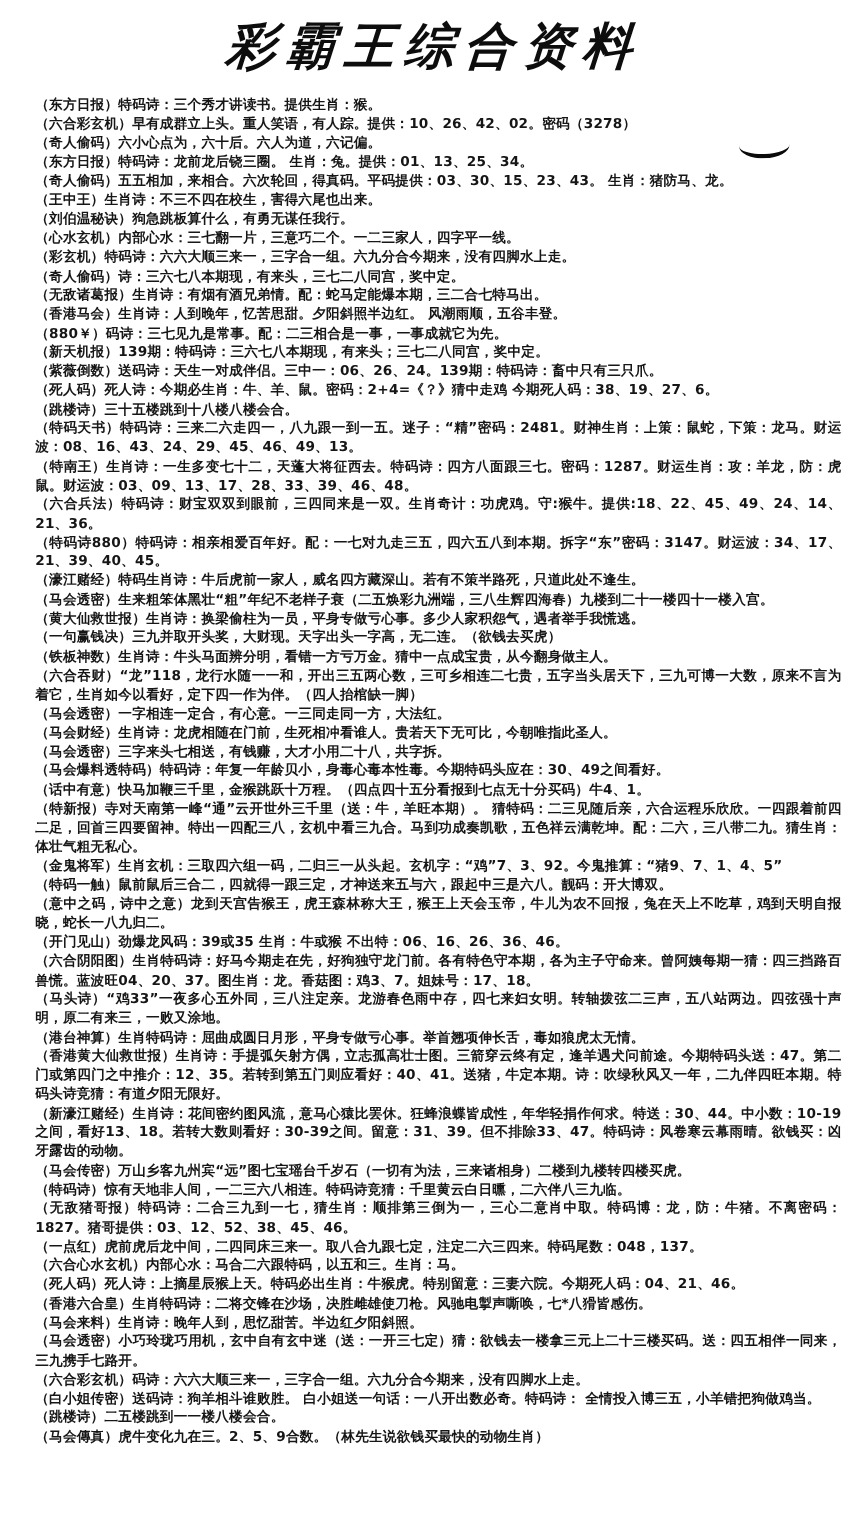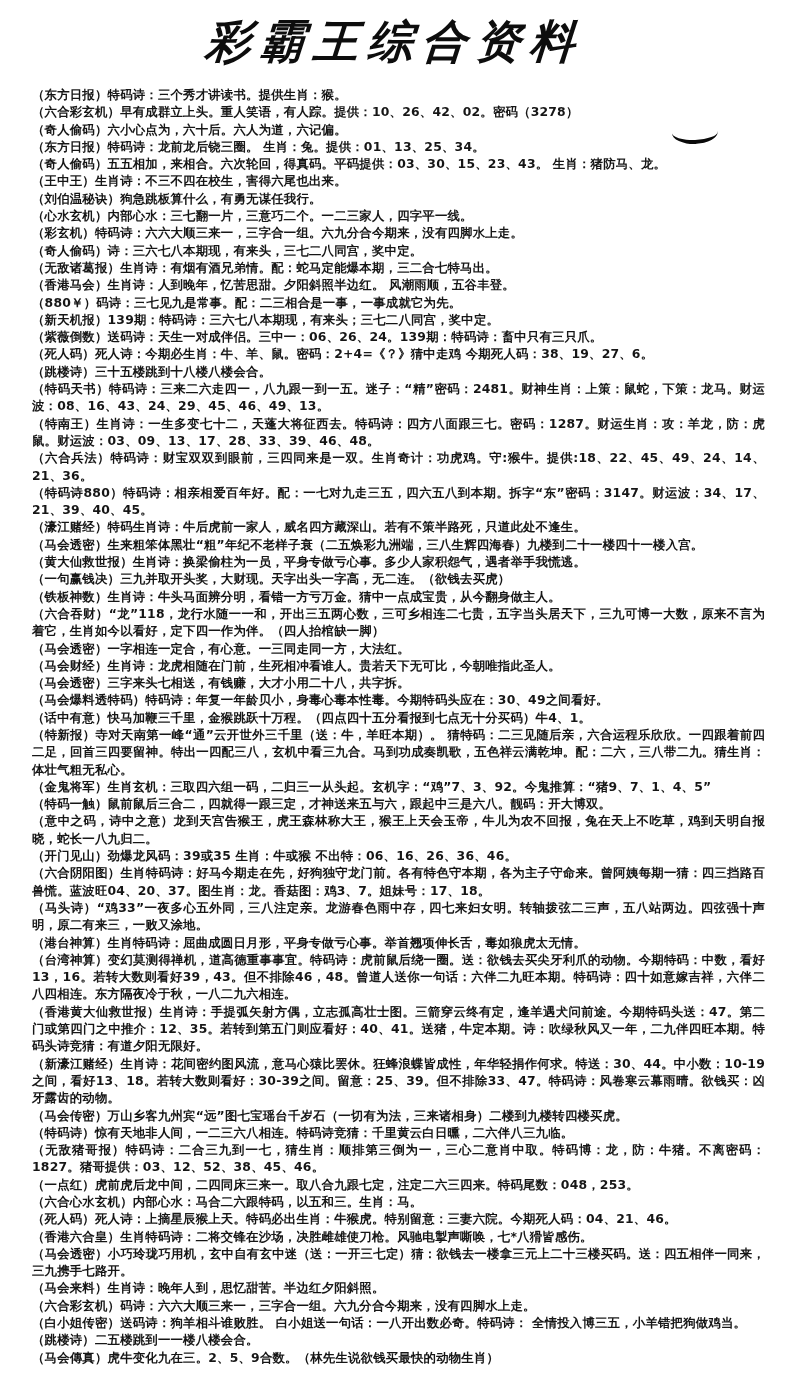--- a/index.html
+++ b/index.html
@@ -84,30 +84,29 @@
       <div class="line">（马会爆料透特码）特码诗：年复一年龄贝小，身毒心毒本性毒。今期特码头应在：30、49之间看好。</div>
       <div class="line">（话中有意）快马加鞭三千里，金猴跳跃十万程。（四点四十五分看报到七点无十分买码）牛4、1。</div>
       <div class="line">（特新报）寺对天南第一峰“通”云开世外三千里（送：牛，羊旺本期）。 猜特码：二三见随后亲，六合运程乐欣欣。一四跟着前四二足，回首三四要留神。特出一四配三八，玄机中看三九合。马到功成奏凯歌，五色祥云满乾坤。配：二六，三八带二九。猜生肖：体壮气粗无私心。</div>
       <div class="line">（金鬼将军）生肖玄机：三取四六组一码，二归三一从头起。玄机字：“鸡”7、3、92。今鬼推算：“猪9、7、1、4、5”</div>
       <div class="line">（特码一触）鼠前鼠后三合二，四就得一跟三定，才神送来五与六，跟起中三是六八。靓码：开大博双。</div>
       <div class="line">（意中之码，诗中之意）龙到天宫告猴王，虎王森林称大王，猴王上天会玉帝，牛儿为农不回报，兔在天上不吃草，鸡到天明自报晓，蛇长一八九归二。</div>
       <div class="line">（开门见山）劲爆龙风码：39或35 生肖：牛或猴 不出特：06、16、26、36、46。</div>
       <div class="line">（六合阴阳图）生肖特码诗：好马今期走在先，好狗独守龙门前。各有特色守本期，各为主子守命来。曾阿姨每期一猜：四三挡路百兽慌。蓝波旺04、20、37。图生肖：龙。香菇图：鸡3、7。姐妹号：17、18。</div>
       <div class="line">（马头诗）“鸡33”一夜多心五外同，三八注定亲。龙游春色雨中存，四七来妇女明。转轴拨弦二三声，五八站两边。四弦强十声明，原二有来三，一败又涂地。</div>
       <div class="line">（港台神算）生肖特码诗：屈曲成圆日月形，平身专做亏心事。举首翘项伸长舌，毒如狼虎太无情。</div>
-      <div class="line">（台湾神算）变幻莫测得禅机，道高德重事事宜。特码诗：虎前鼠后绕一圈。送：欲钱去买尖牙利爪的动物。今期特码：中数，看好13，16。若转大数则看好39，43。但不排除46，48。曾道人送你一句话：六伴二九旺本期。特码诗：四十如意嫁吉祥，六伴二八四相连。东方隔夜冷于秋，一八二九六相连。</div>
       <div class="line">（香港黄大仙救世报）生肖诗：手提弧矢射方偶，立志孤高壮士图。三箭穿云终有定，逢羊遇犬问前途。今期特码头送：47。第二门或第四门之中推介：12、35。若转到第五门则应看好：40、41。送猪，牛定本期。诗：吹绿秋风又一年，二九伴四旺本期。特码头诗竞猜：有道夕阳无限好。</div>
-      <div class="line">（新濠江赌经）生肖诗：花间密约图风流，意马心猿比罢休。狂蜂浪蝶皆成性，年华轻捐作何求。特送：30、44。中小数：10-19之间，看好13、18。若转大数则看好：30-39之间。留意：25、39。但不排除33、47。特码诗：风卷寒云幕雨晴。欲钱买：凶牙露齿的动物。</div>
+      <div class="line">（新濠江赌经）生肖诗：花间密约图风流，意马心猿比罢休。狂蜂浪蝶皆成性，年华轻捐作何求。特送：30、44。中小数：10-19之间，看好13、18。若转大数则看好：30-39之间。留意：31、39。但不排除33、47。特码诗：风卷寒云幕雨晴。欲钱买：凶牙露齿的动物。</div>
       <div class="line">（马会传密）万山乡客九州宾“远”图七宝瑶台千岁石（一切有为法，三来诸相身）二楼到九楼转四楼买虎。</div>
       <div class="line">（特码诗）惊有天地非人间，一二三六八相连。特码诗竞猜：千里黄云白日曛，二六伴八三九临。</div>
       <div class="line">（无敌猪哥报）特码诗：二合三九到一七，猜生肖：顺排第三倒为一，三心二意肖中取。特码博：龙，防：牛猪。不离密码：1827。猪哥提供：03、12、52、38、45、46。</div>
-      <div class="line">（一点红）虎前虎后龙中间，二四同床三来一。取八合九跟七定，注定二六三四来。特码尾数：048，253。</div>
+      <div class="line">（一点红）虎前虎后龙中间，二四同床三来一。取八合九跟七定，注定二六三四来。特码尾数：048，137。</div>
       <div class="line">（六合心水玄机）内部心水：马合二六跟特码，以五和三。生肖：马。</div>
       <div class="line">（死人码）死人诗：上摘星辰猴上天。特码必出生肖：牛猴虎。特别留意：三妻六院。今期死人码：04、21、46。</div>
       <div class="line">（香港六合皇）生肖特码诗：二将交锋在沙场，决胜雌雄使刀枪。风驰电掣声嘶唤，七*八猾皆感伤。</div>
+      <div class="line">（马会来料）生肖诗：晚年人到，思忆甜苦。半边红夕阳斜照。</div>
       <div class="line">（马会透密）小巧玲珑巧用机，玄中自有玄中迷（送：一开三七定）猜：欲钱去一楼拿三元上二十三楼买码。送：四五相伴一同来，三九携手七路开。</div>
-      <div class="line">（马会来料）生肖诗：晚年人到，思忆甜苦。半边红夕阳斜照。</div>
       <div class="line">（六合彩玄机）码诗：六六大顺三来一，三字合一组。六九分合今期来，没有四脚水上走。</div>
       <div class="line">（白小姐传密）送码诗：狗羊相斗谁败胜。 白小姐送一句话：一八开出数必奇。特码诗： 全情投入博三五，小羊错把狗做鸡当。</div>
       <div class="line">（跳楼诗）二五楼跳到一一楼八楼会合。</div>
       <div class="line">（马会傳真）虎牛变化九在三。2、5、9合数。（林先生说欲钱买最快的动物生肖）</div>
     </div>
 </div>
 
 </body></html>

